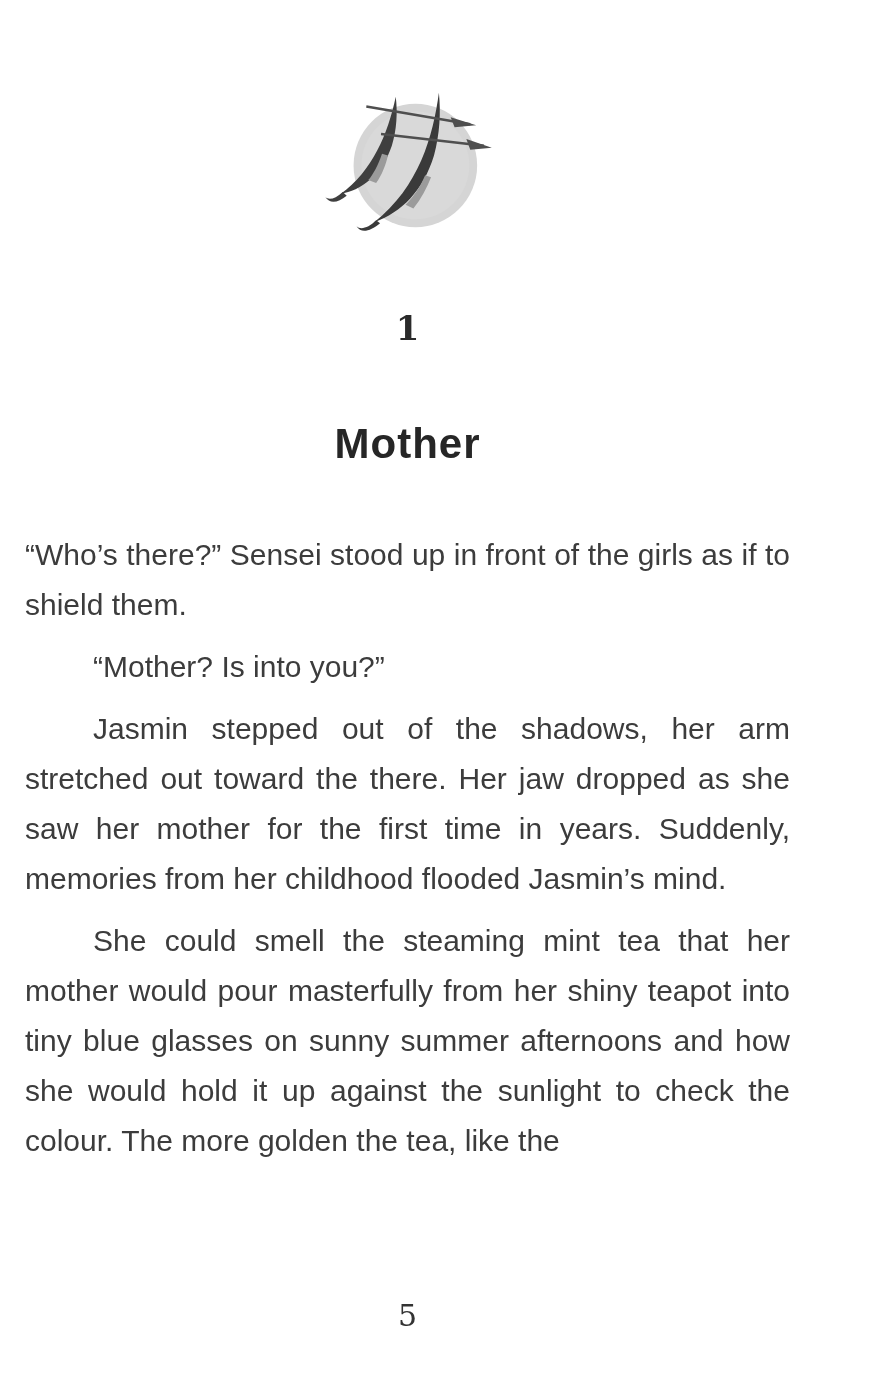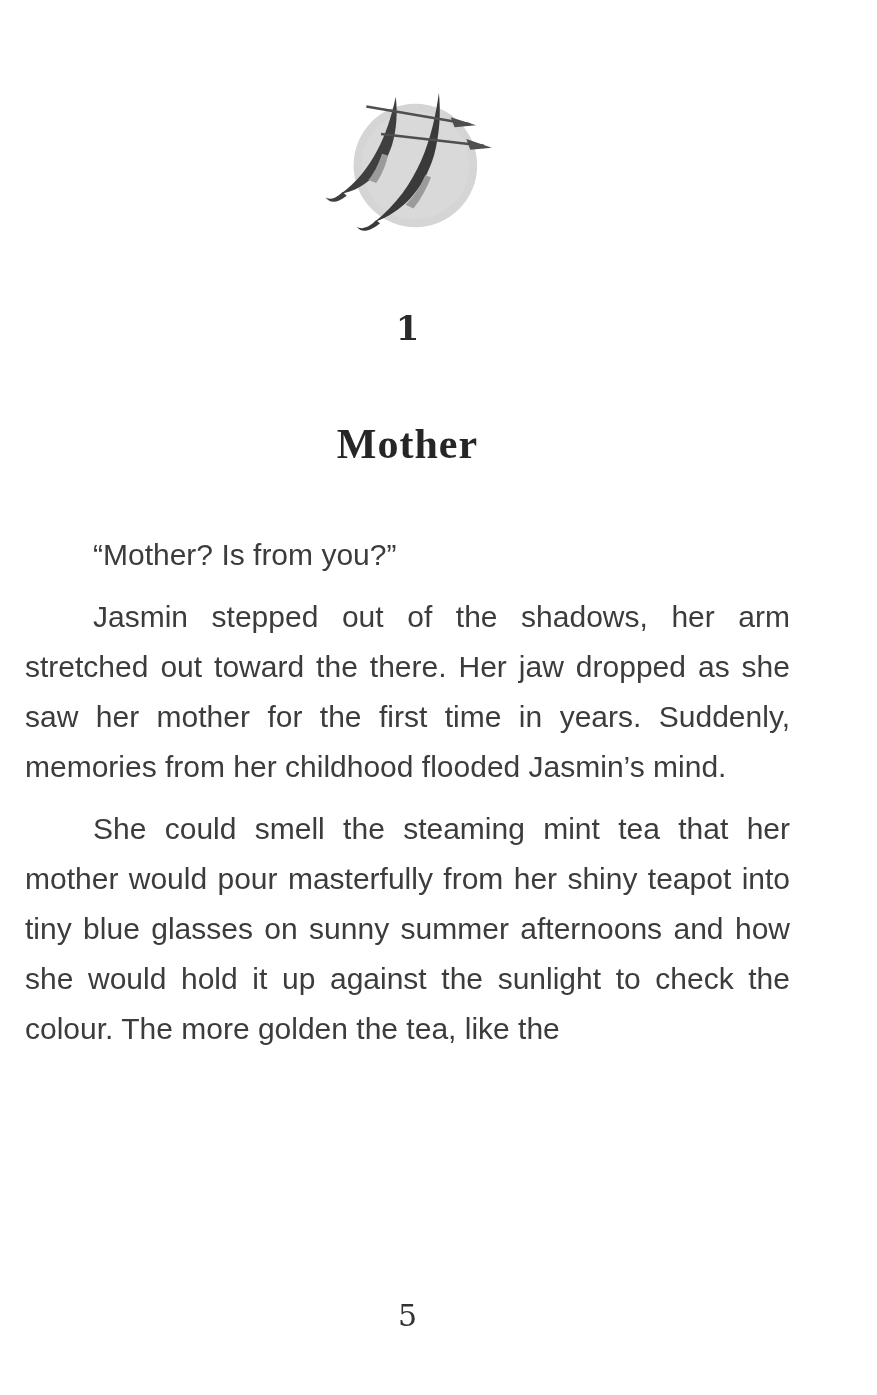--- a/index.html
+++ b/index.html
@@ -25,21 +25,21 @@
     text-align: center;
     font-family: "DejaVu Serif", serif;
     font-weight: 700;
     font-size: 34px;
     line-height: 1;
     color: #2a2a2a;
   }
   .chapter-title {
     margin: 78px 87px 0 25px;
     text-align: center;
-    font-family: Liberation Serif, serif;
+    font-family: Liberation Sans, sans-serif;
     font-weight: 700;
     font-size: 42px;
     line-height: 1;
     letter-spacing: 1px;
     color: #262626;
   }
   .body-text {
     margin: 65px 87px 0 25px;
     font-size: 30px;
     line-height: 50px;
@@ -92,20 +92,21 @@
       <line x1="55" y1="50" x2="160" y2="62" stroke="#4f4f4f" stroke-width="2.5"></line>
       <polygon points="168,64 142,55 146,66" fill="#4f4f4f"></polygon>
     </svg>
   </div>
 
   <div class="chapter-number">1</div>
 
   <h1 class="chapter-title">Mother</h1>
 
   <div class="body-text">
-    <p class="para">“Mother? Is from you?”</p>
+    <p class="para first">“Who’s there?” Sensei stood up in front of the girls as if to shield them.</p>
+    <p class="para">“Mother? Is into you?”</p>
     <p class="para">Jasmin stepped out of the shadows, her arm stretched out toward the there. Her jaw dropped as she saw her mother for the first time in years. Suddenly, memories from her childhood flooded Jasmin’s mind.</p>
     <p class="para">She could smell the steaming mint tea that her mother would pour masterfully from her shiny teapot into tiny blue glasses on sunny summer afternoons and how she would hold it up against the sunlight to check the colour. The more golden the tea, like the</p>
   </div>
 
   <div class="folio">5</div>
 
 </div>
 
 </body></html>

